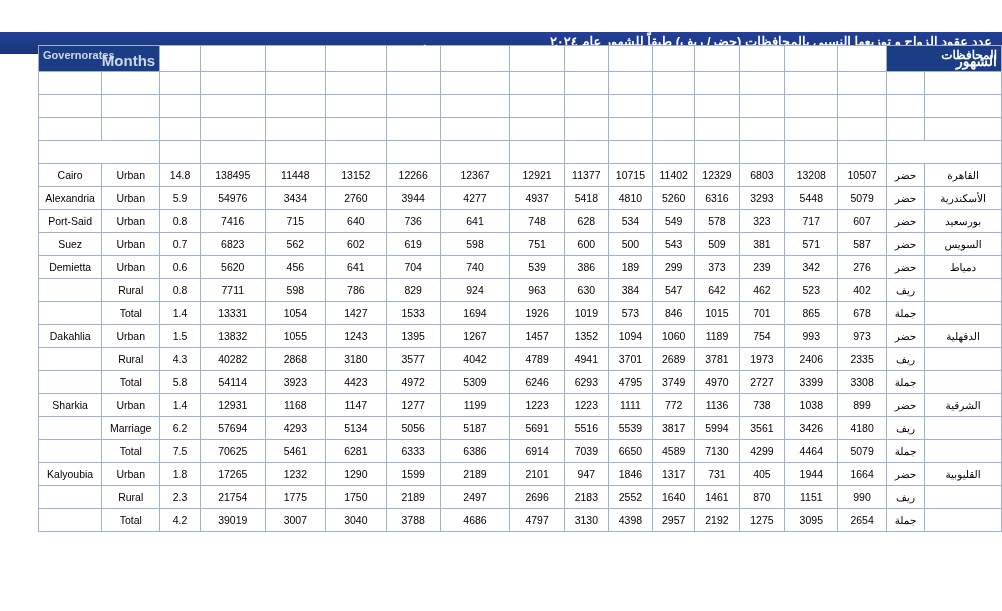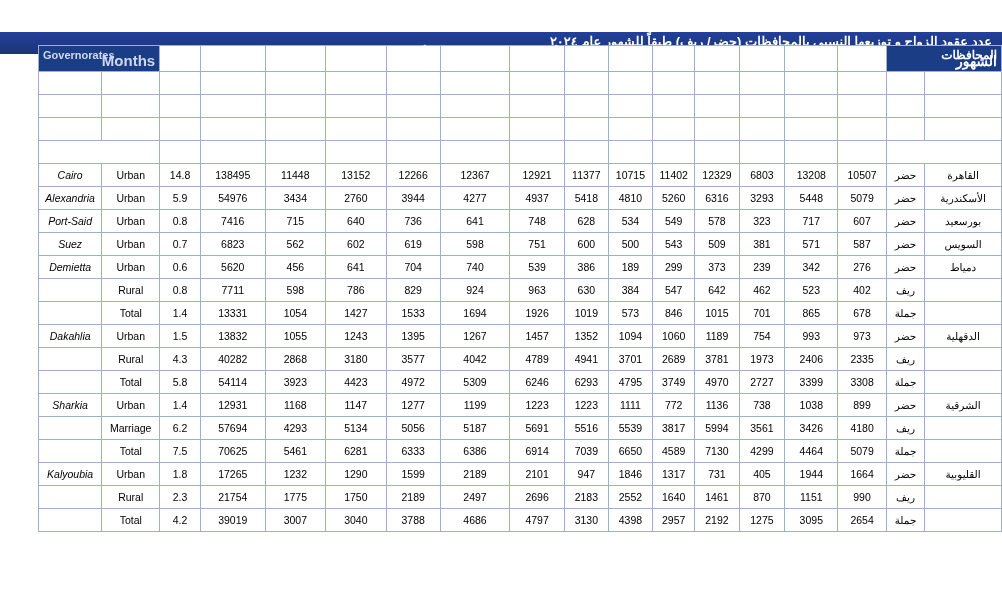--- a/index.html
+++ b/index.html
@@ -87,21 +87,21 @@
   .tot td.lbl2{font-weight:bold;text-align:right;padding-right:6px;}
   .tot td.arb{text-align:center;}
   .distrow td{
     background:#1b3d86;color:#ffffff;font-weight:bold;border:1px solid #3b5ca8;
     font-size:11px;
   }
   .distrow td.dlbl{font-size:10px;text-align:left;padding-left:6px;font-weight:normal;}
   .distrow td.dlbl_ar{font-size:10px;text-align:right;padding-right:6px;font-weight:normal;}
 
   
-  td.gov{text-align:left;padding-left:8px;font-size:10.5px;font-style:italic;}
+  td.gov{text-align:left;padding-left:8px;font-size:10.5px;}
   td.typ{text-align:center;font-size:10.5px;}
   td.ar{text-align:center;font-size:10.5px;}
   td.num{text-align:center;font-size:10.5px;}
 
   .footer{
     position:absolute;left:0;top:585px;width:1002px;
     text-align:center;font-size:9.5px;color:#222;margin-top:44px;
   }
   
 </style>

